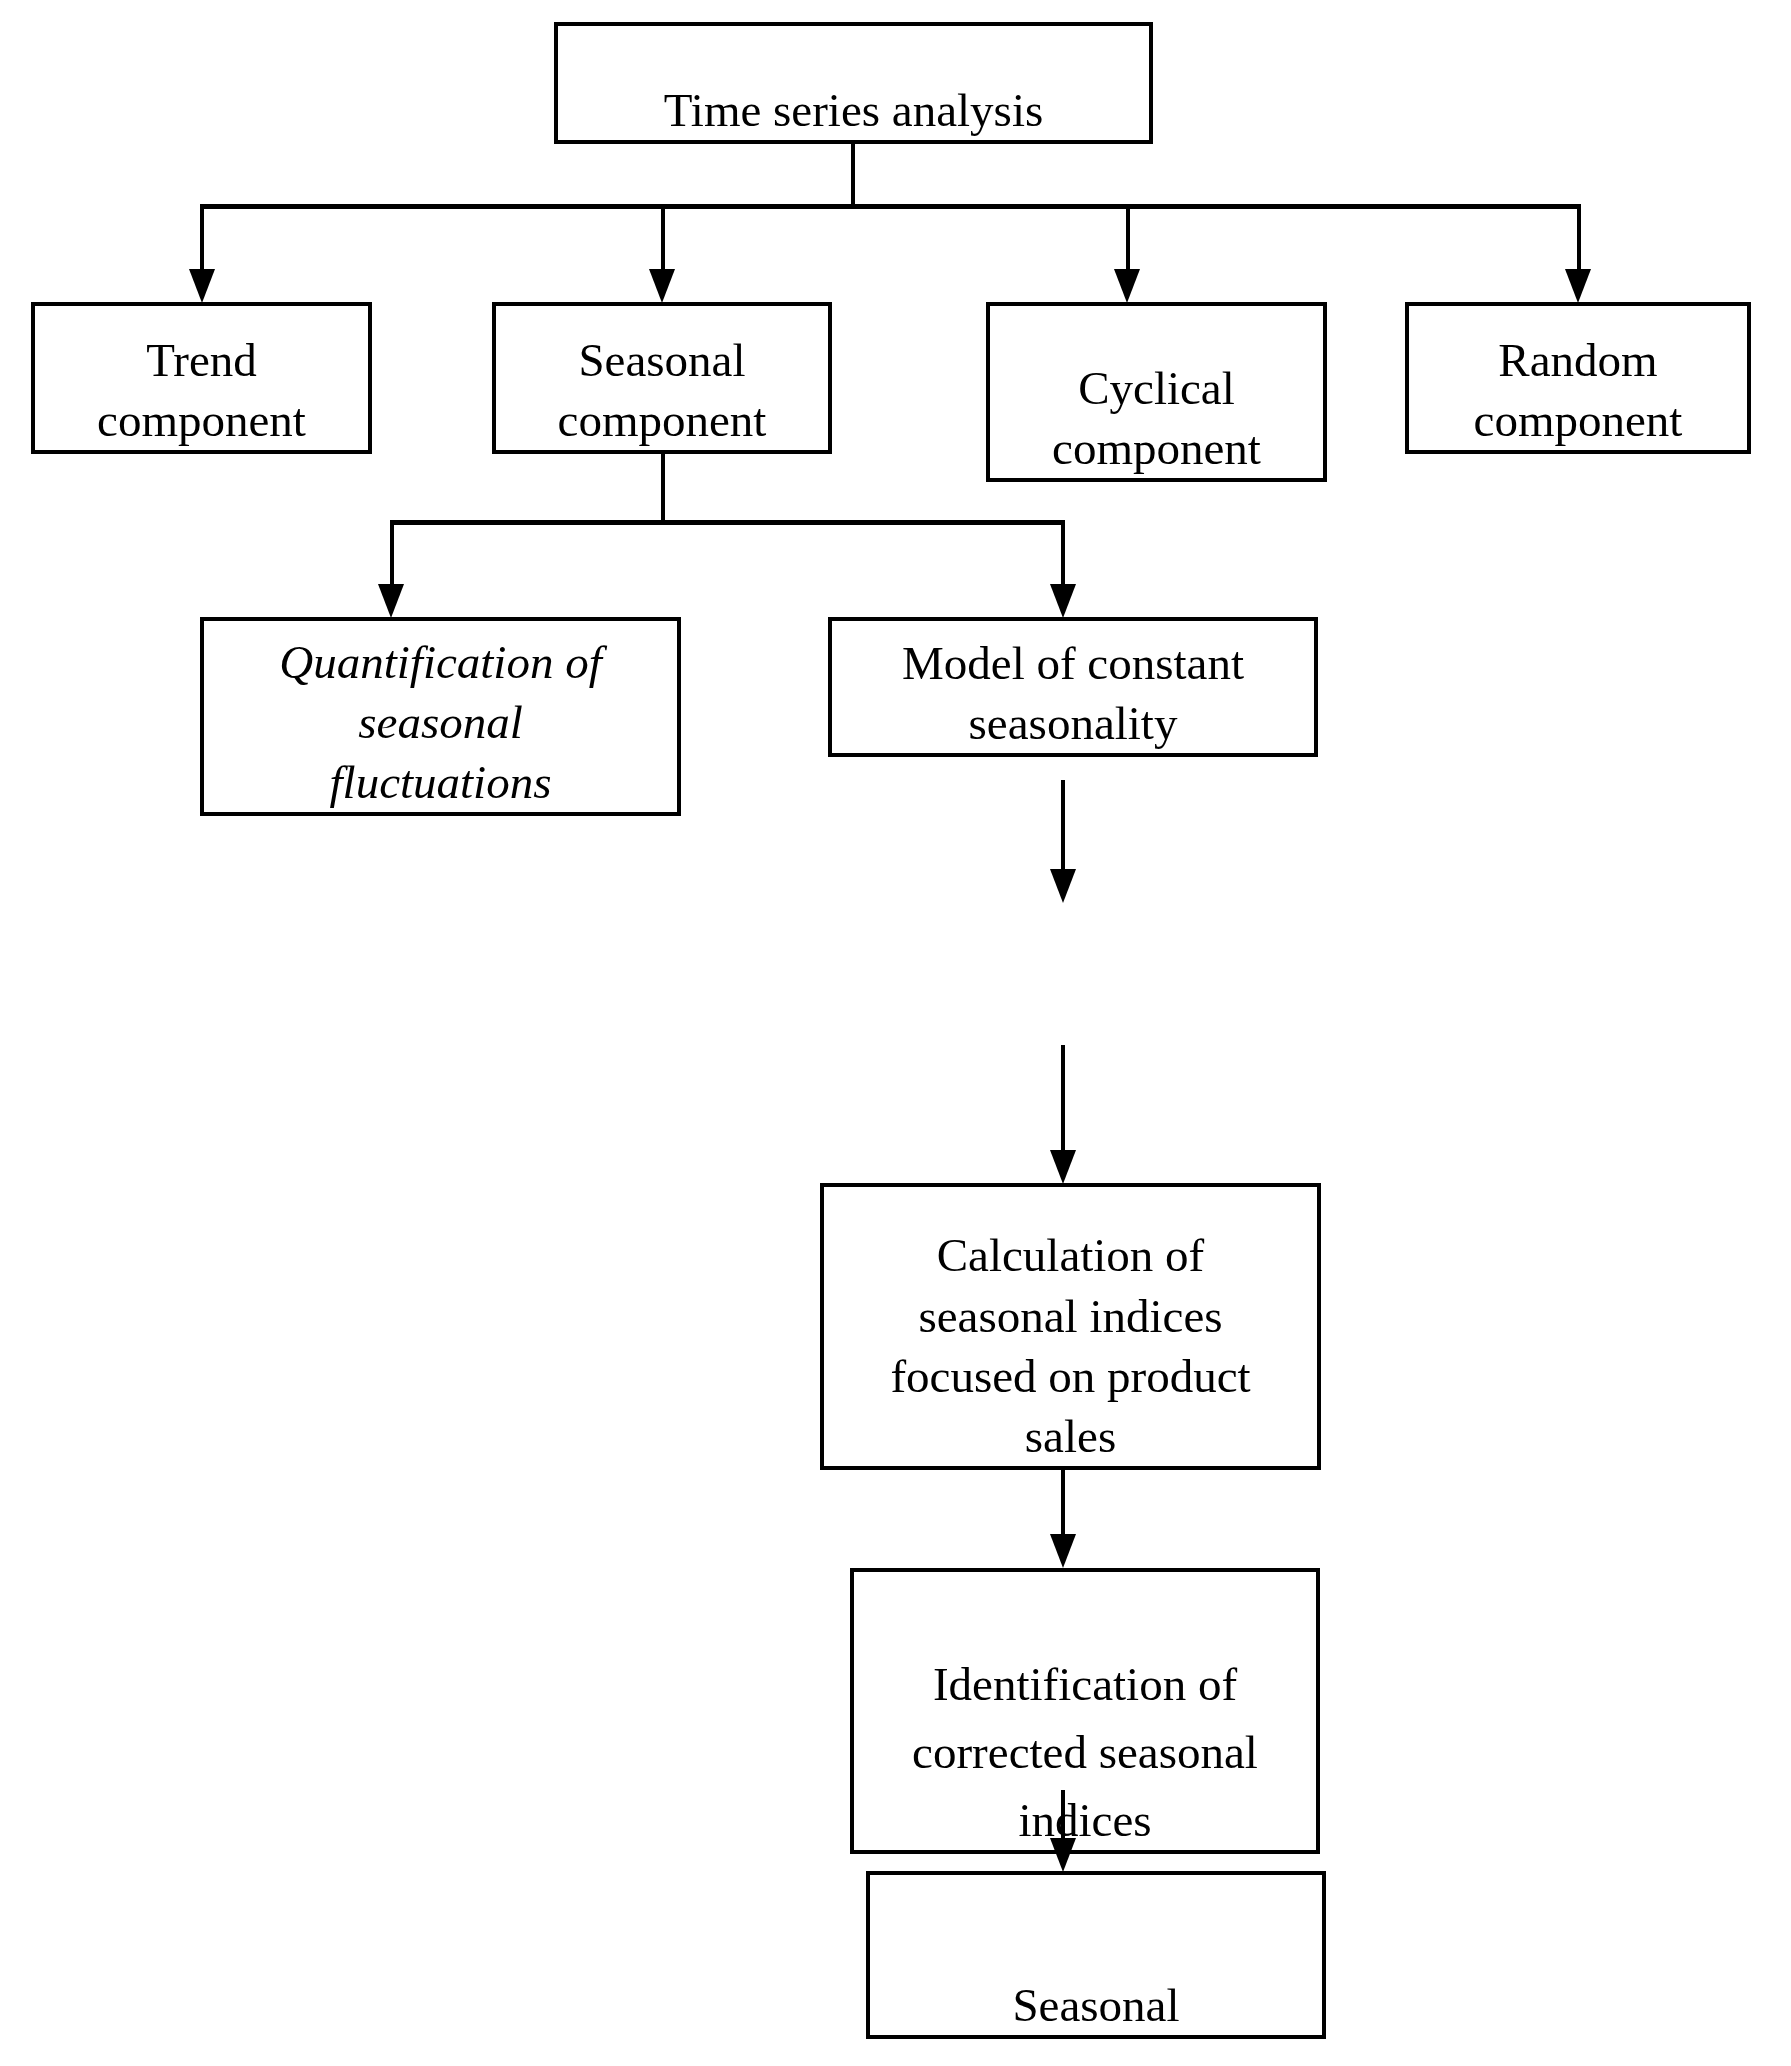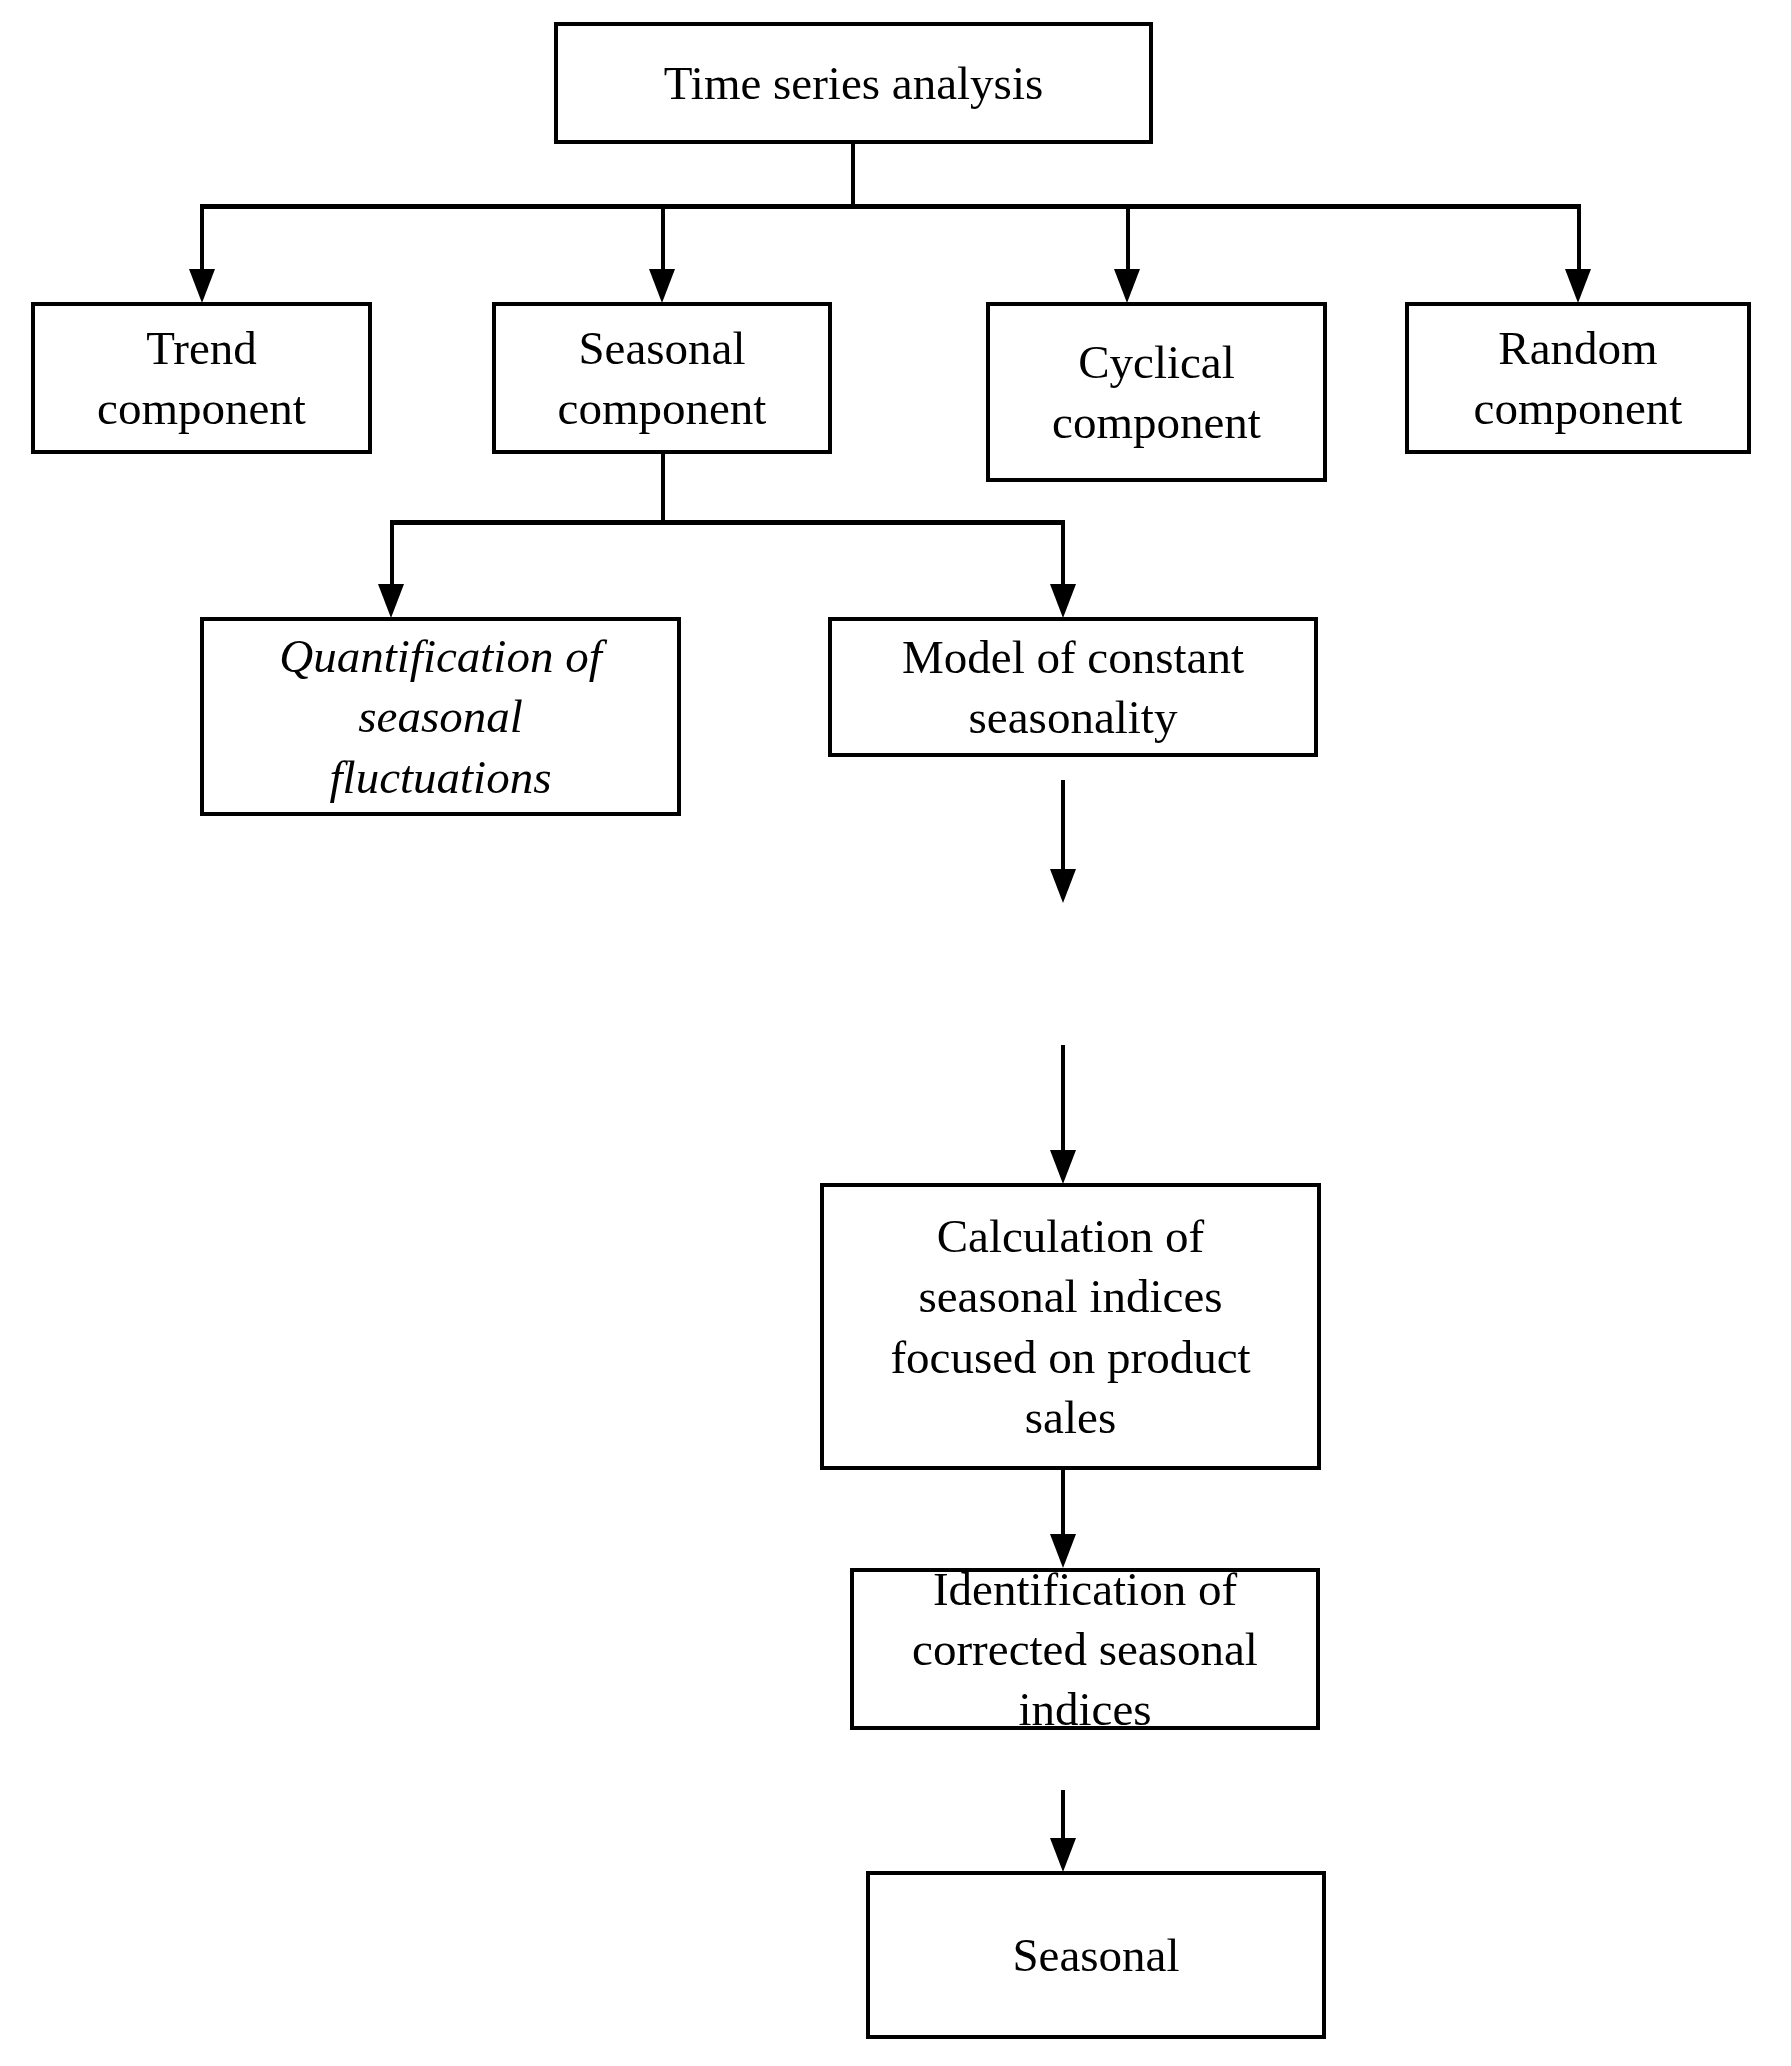--- a/index.html
+++ b/index.html
@@ -12,21 +12,21 @@
     color: #000000;
     overflow: hidden;
   }
   .node {
     position: absolute;
     box-sizing: border-box;
     border: 4.5px solid #000000;
     background: #ffffff;
     display: flex;
     flex-direction: column;
-    justify-content: center;
+    justify-content: flex-end;
     align-items: center;
     text-align: center;
     font-size: 47px;
     line-height: 1.28;
   }
   .node .ln { display: block; white-space: nowrap; }
   .vline { position: absolute; width: 3.9px; background: #000000; }
   .hline { position: absolute; height: 5px; background: #000000; }
   .arrow {
     position: absolute;
@@ -106,21 +106,21 @@
   <div class="node" style="left:820px; top:1183px; width:501px; height:287px;">
     <div class="ln">Calculation of</div>
     <div class="ln">seasonal indices</div>
     <div class="ln">focused on product</div>
     <div class="ln">sales</div>
   </div>
 
   <div class="vline" style="left:1061px; top:1467px; height:69px;"></div>
   <div class="arrow" style="left:1050px; top:1534px;"></div>
 
-  <div class="node" style="left:850px; top:1568px; width:470px; height:162px;">
+  <div class="node" style="left:850px; top:1568px; width:470px; height:286px;gap:8px;">
     <div class="ln">Identification of</div>
     <div class="ln">corrected seasonal</div>
     <div class="ln">indices</div>
   </div>
 
   <div class="vline" style="left:1061px; top:1790px; height:50px;"></div>
   <div class="arrow" style="left:1050px; top:1838px;"></div>
 
   <div class="node" style="left:866px; top:1871px; width:460px; height:168px;">
     <div class="ln">Seasonal</div>

